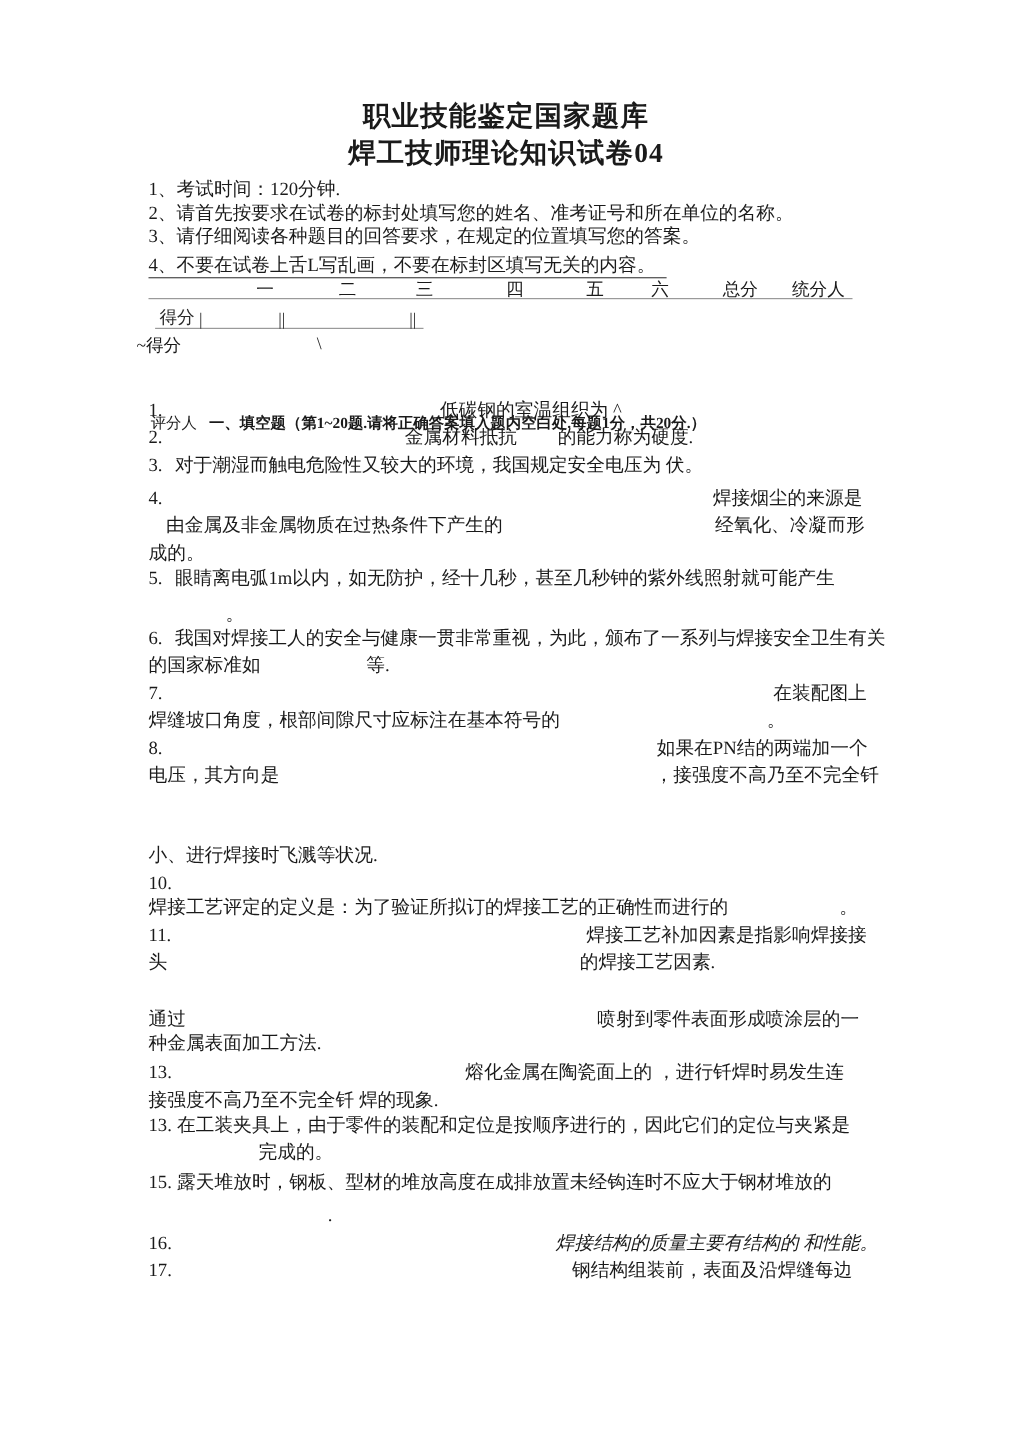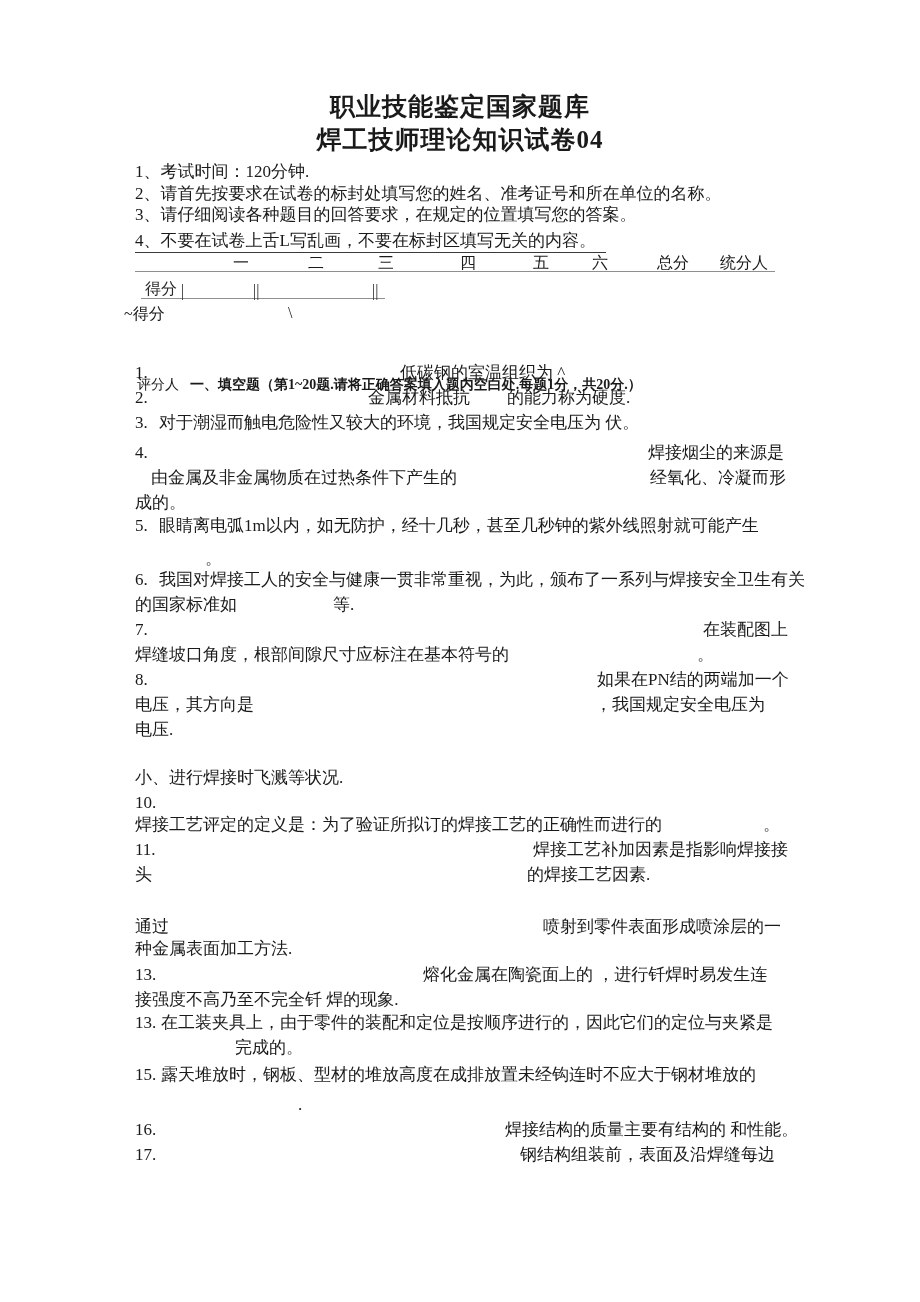--- a/index.html
+++ b/index.html
@@ -128,24 +128,21 @@
       <div class="qline" style="top: 643px;">
         <span class="seg" style="left: 0px;">焊缝坡口角度，根部间隙尺寸应标注在基本符号的</span>
         <span class="seg" style="left: 562px;">。</span>
       </div>
       <div class="qline" style="top: 668px;">
         <span class="seg" style="left: 0px;">8.</span>
         <span class="seg" style="left: 462px;">如果在PN结的两端加一个</span>
       </div>
       <div class="qline" style="top: 693px;">
         <span class="seg" style="left: 0px;">电压，其方向是</span>
-        <span class="seg" style="left: 460px;">，我国规定安全电压为</span>
-      </div>
-      <div class="qline" style="top: 718px;">
-        <span class="seg" style="left: 0px;">电压.</span>
+        <span class="seg" style="left: 460px;">，接强度不高乃至不完全钎</span>
       </div>
       <div class="qline" style="top: 766px;">
         <span class="seg" style="left: 0px;">小、进行焊接时飞溅等状况.</span>
       </div>
       <div class="qline" style="top: 791px;">
         <span class="seg" style="left: 0px;">10.</span>
       </div>
       <div class="qline" style="top: 813px;">
         <span class="seg" style="left: 0px;">焊接工艺评定的定义是：为了验证所拟订的焊接工艺的正确性而进行的</span>
         <span class="seg" style="left: 628px;">。</span>
@@ -181,21 +178,21 @@
       </div>
       <div class="qline" style="top: 1063px;">
         <span class="seg" style="left: 0px;">15.</span>
         <span class="seg" style="left: 26px;">露天堆放时，钢板、型材的堆放高度在成排放置未经钩连时不应大于钢材堆放的</span>
       </div>
       <div class="qline" style="top: 1093px;">
         <span class="seg" style="left: 163px;">.</span>
       </div>
       <div class="qline" style="top: 1118px;">
         <span class="seg" style="left: 0px;">16.</span>
-        <span class="seg" style="left: 370px;">焊接结构的质量主要有结构的 和性能。</span>
+        <span class="seg" style="left: 370px; font-style: italic;">焊接结构的质量主要有结构的 和性能。</span>
       </div>
       <div class="qline" style="top: 1143px;">
         <span class="seg" style="left: 0px;">17.</span>
         <span class="seg" style="left: 385px;">钢结构组装前，表面及沿焊缝每边</span>
       </div>
     </div>
 
 </div>
 
 </body></html>

